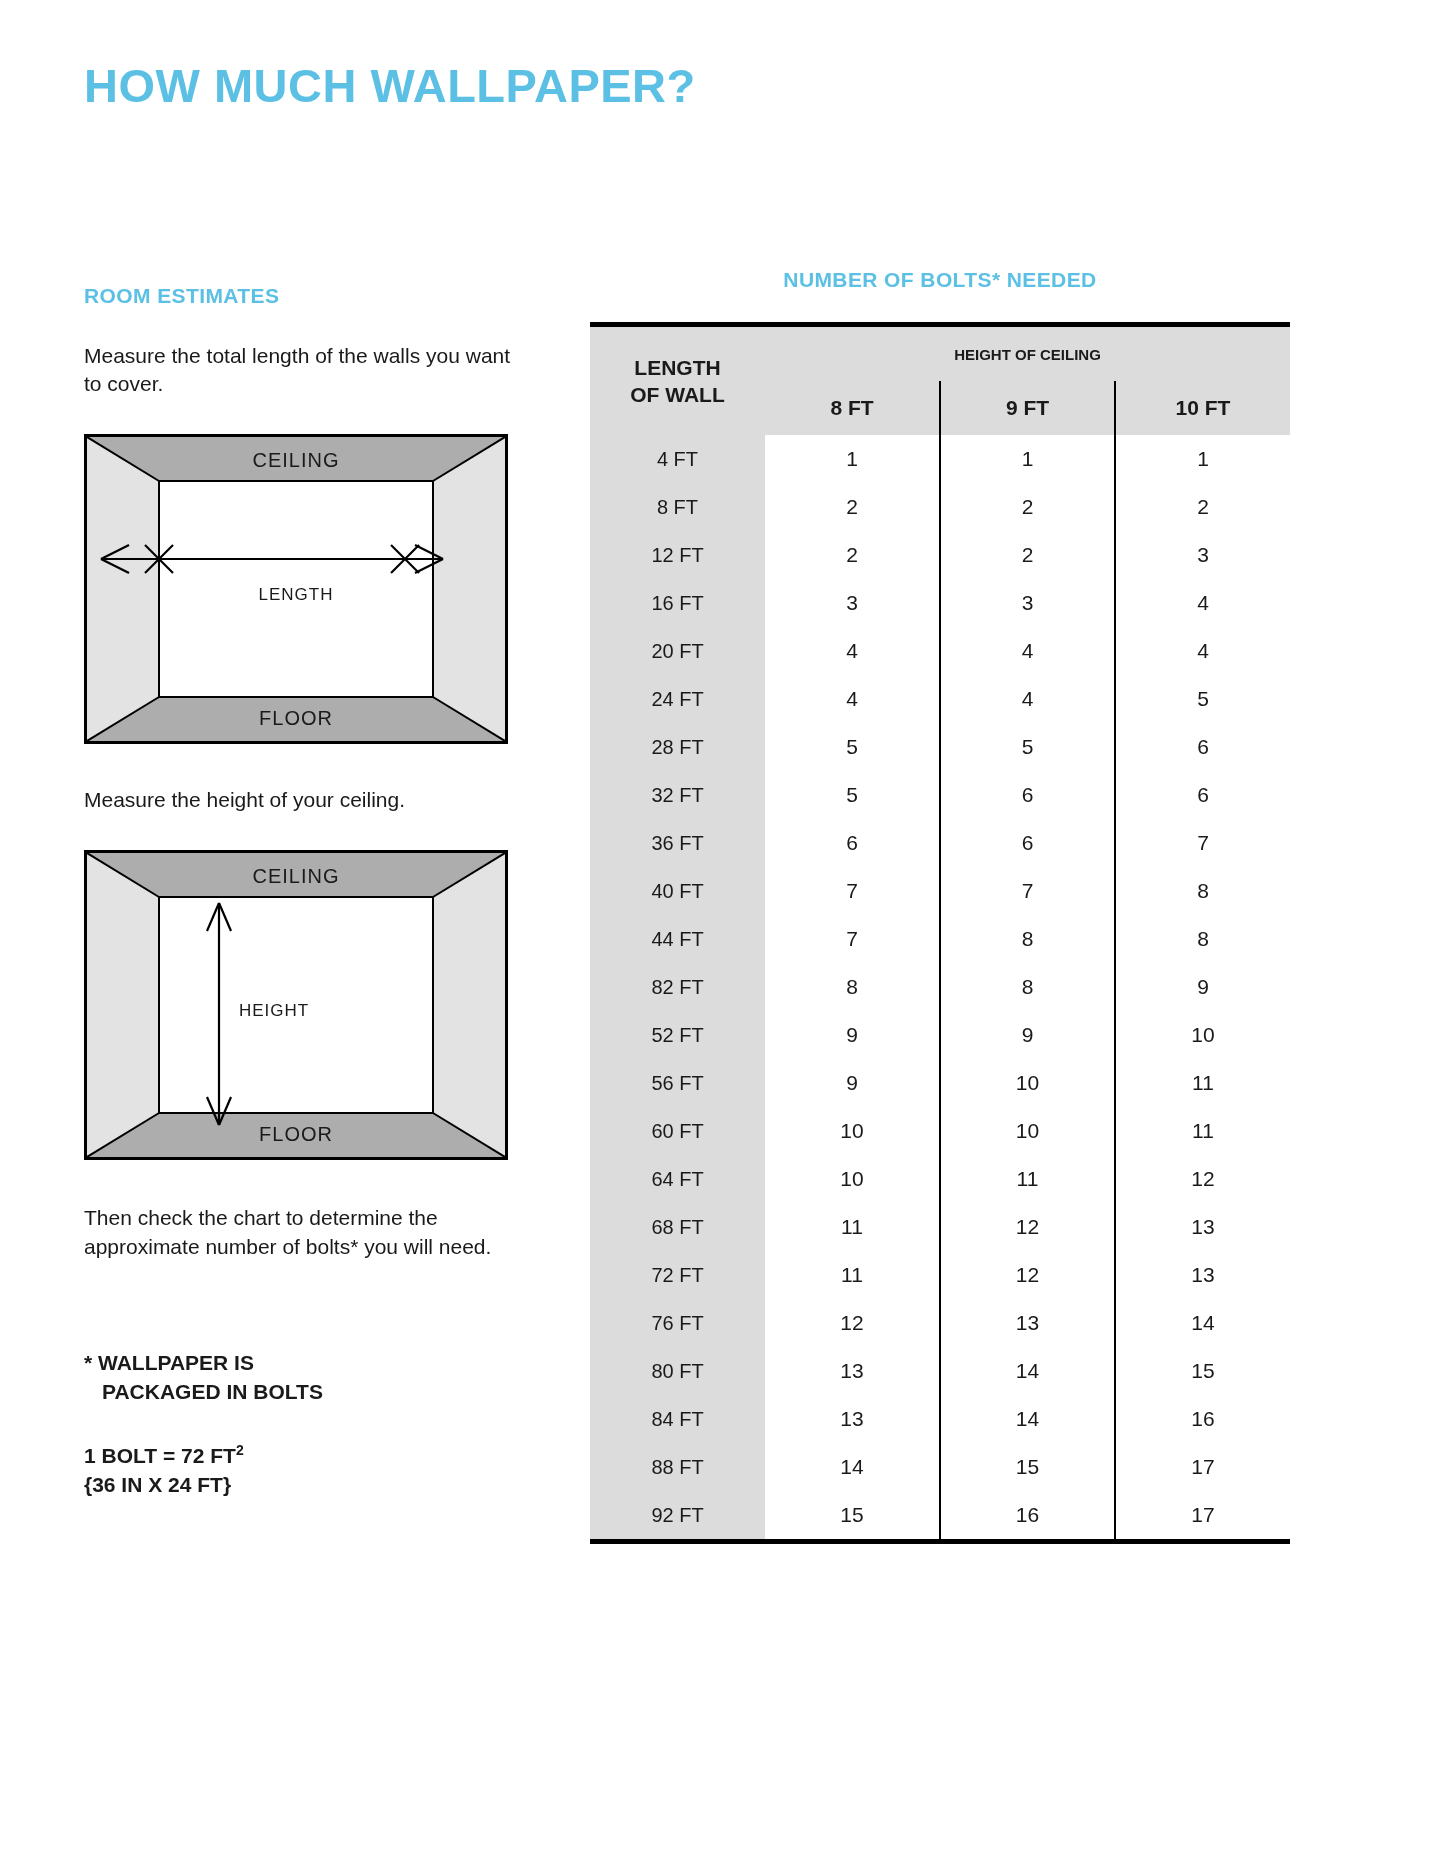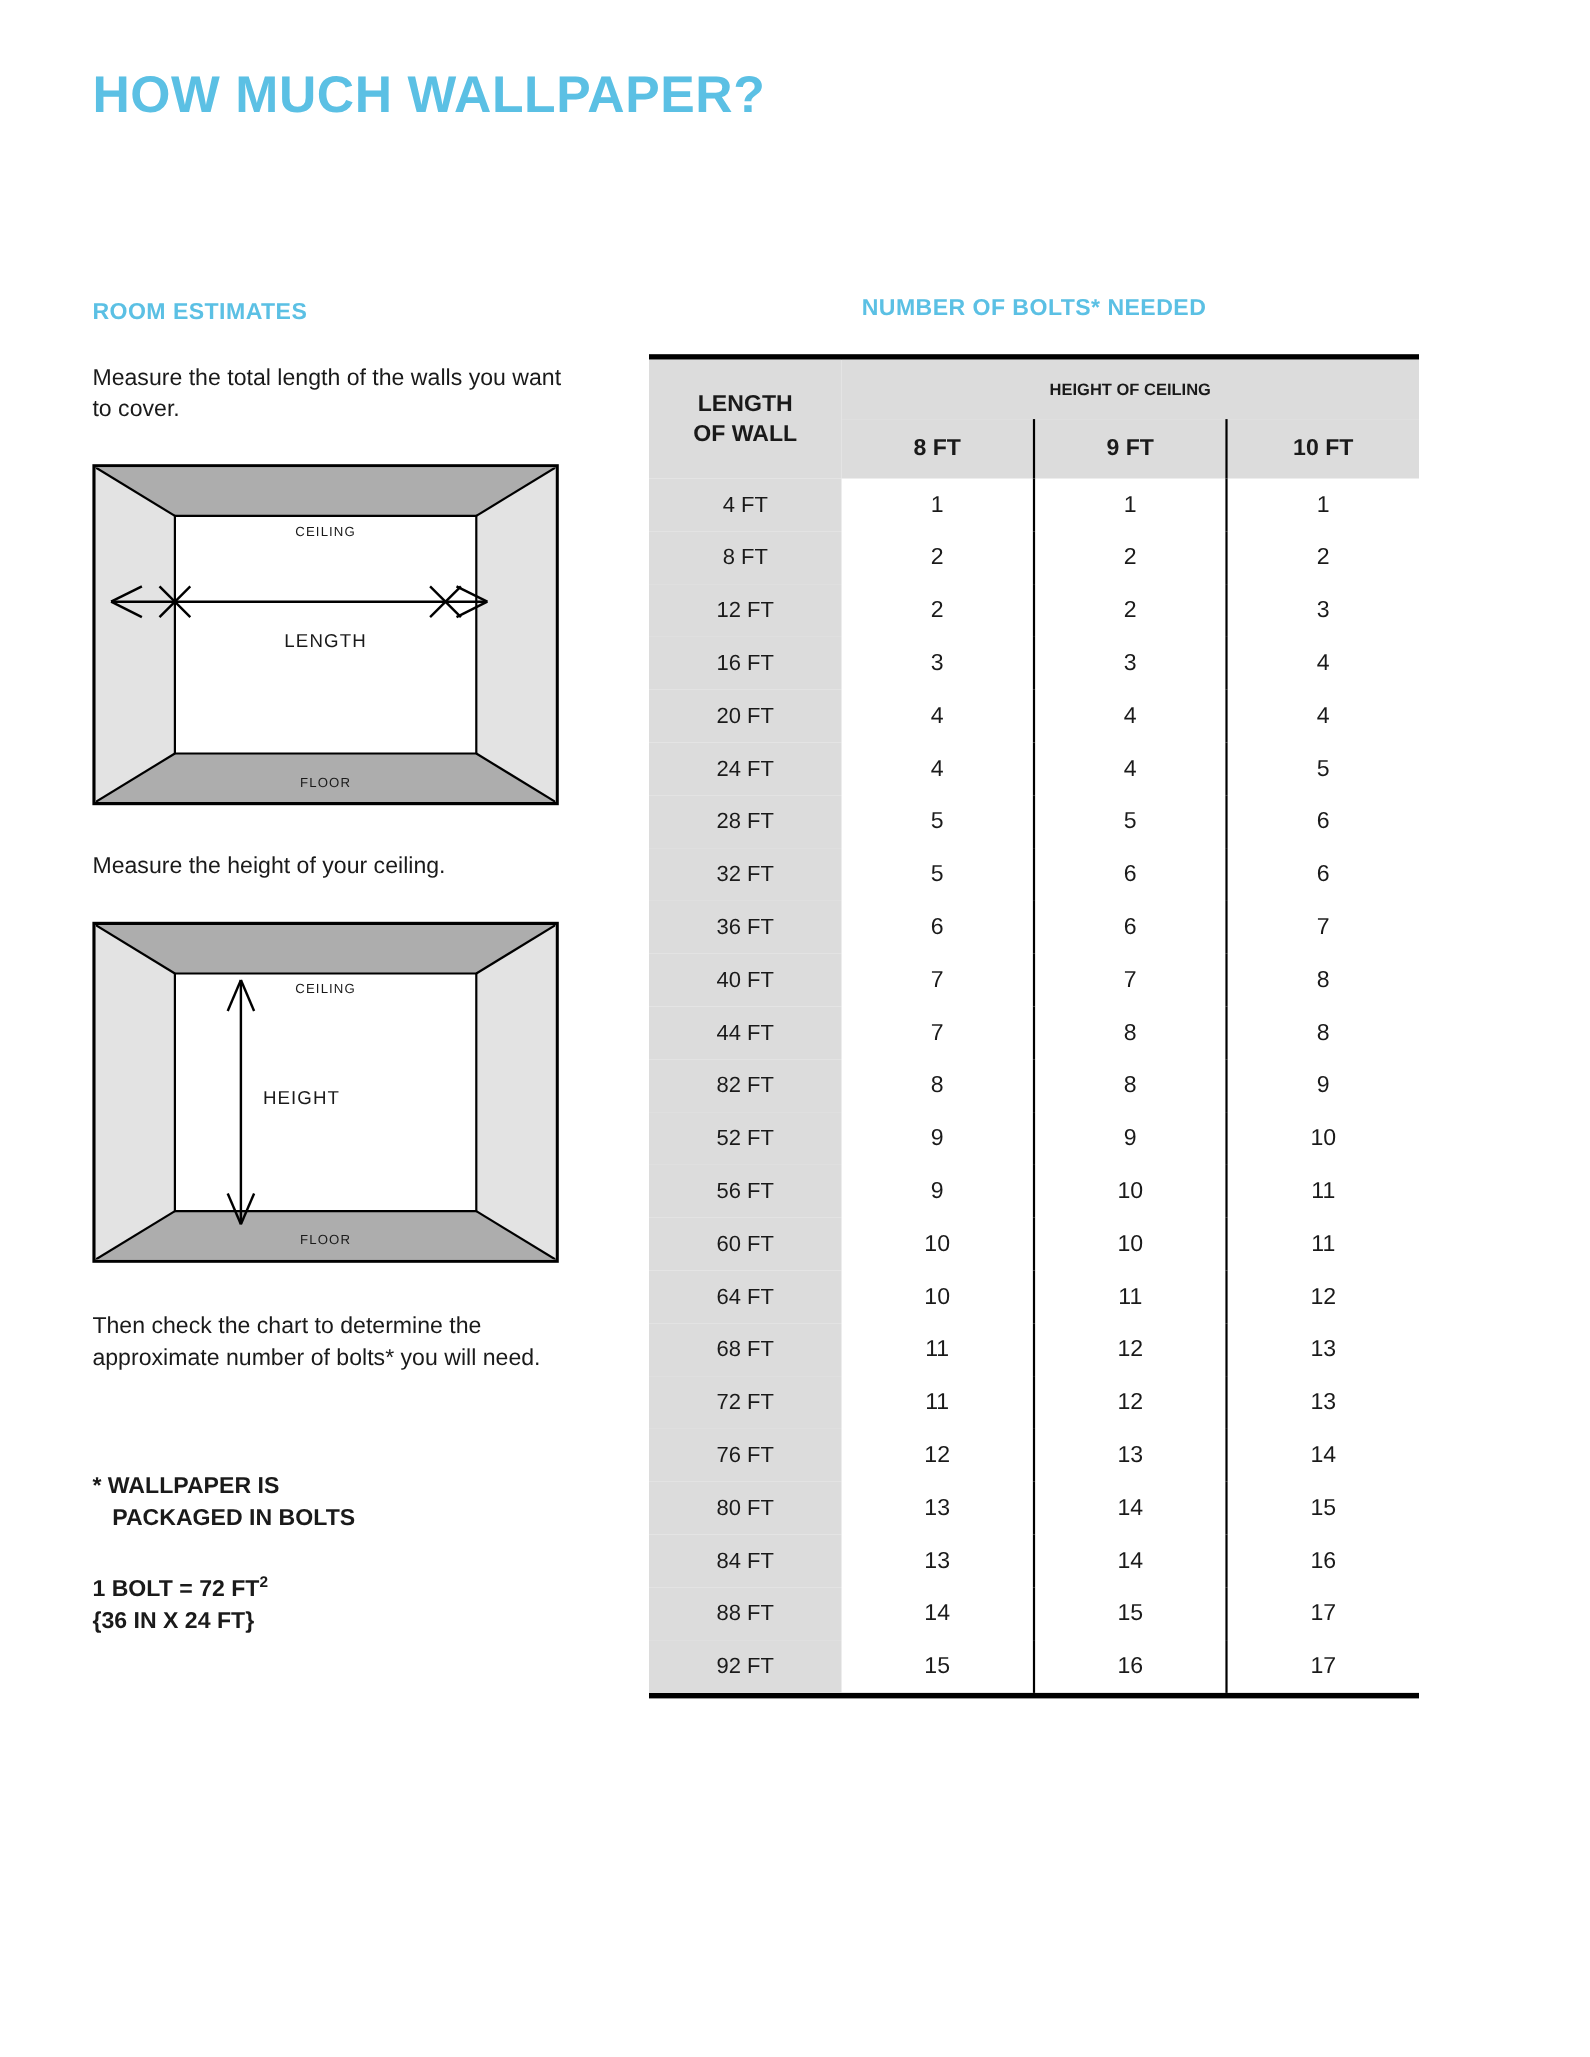--- a/index.html
+++ b/index.html
@@ -30,21 +30,21 @@
     font-size: 47px;
     font-weight: bold;
     letter-spacing: 0.5px;
     color: #5bc0e4;
   }
 
   
   .left-col {
     position: absolute;
     left: 84px;
-    top: 272px;
+    top: 284px;
     width: 440px;
   }
   .section-head {
     font-size: 21px;
     font-weight: bold;
     color: #5bc0e4;
     letter-spacing: 0.4px;
     margin-bottom: 34px;
   }
   .para {
@@ -60,27 +60,26 @@
     width: 424px;
     height: 310px;
     margin-top: 36px;
     border: 3px solid #000;
     box-sizing: border-box;
     background: #ffffff;
   }
   .room svg { display:block; }
   .room-label {
     position: absolute;
-    font-size: 12px;
+    font-size: 20px;
     letter-spacing: 1px;
     color: #1a1a1a;
     text-align: center;
     width: 100%;
     left: 0;
-    margin-top: 39px;
   }
   .lbl-ceiling { top: 12px; }
   .lbl-floor { bottom: 11px; }
   .lbl-center {
     position: absolute;
     width: 100%;
     left: 0;
     text-align: center;
     font-size: 17px;
     letter-spacing: 1px;

